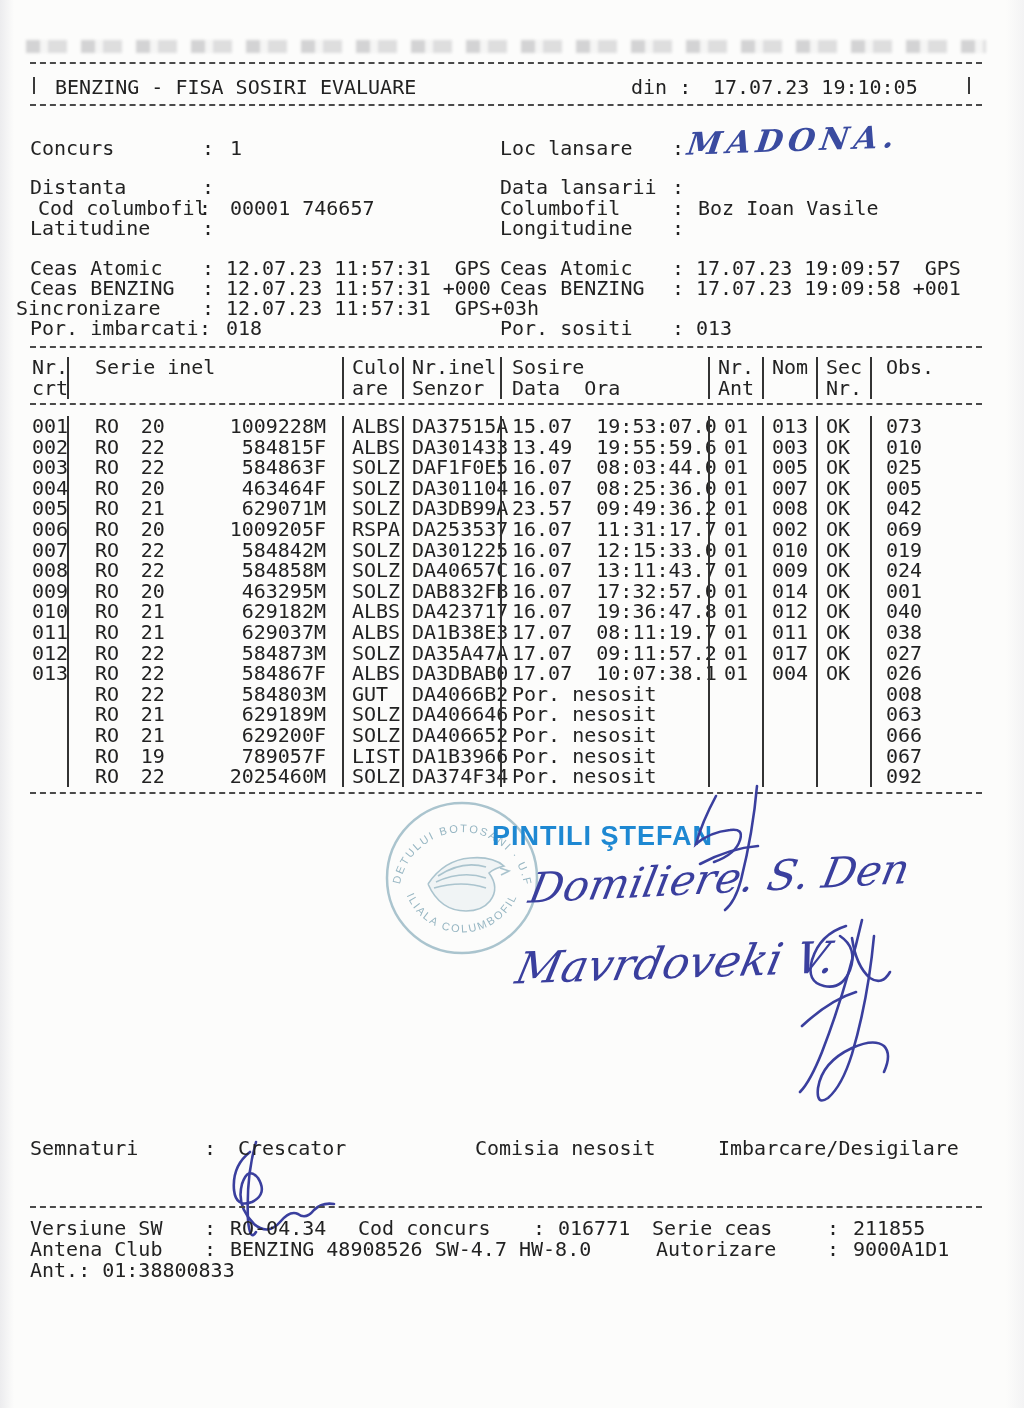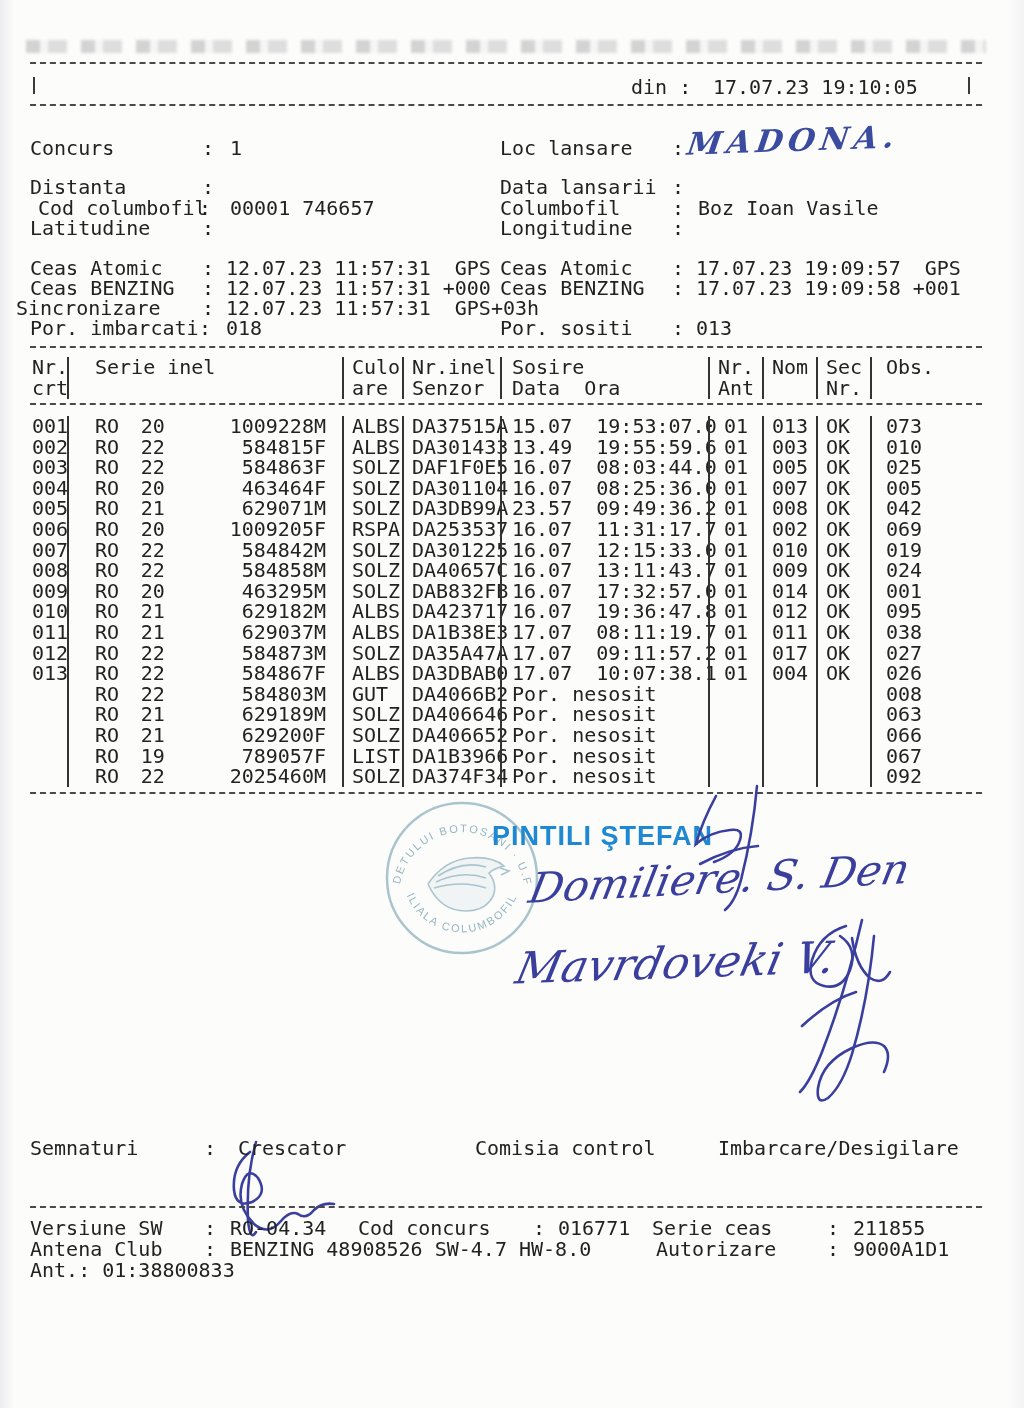--- a/index.html
+++ b/index.html
@@ -42,20 +42,21 @@
 </head>
 <body>
 
 <div class="page">
 
   <div class="smudge"></div>
 
   <div class="dash" style="top:62px"></div>
   <div class="ln" style="left:30px;top:77px;width:960px">
     <span class="vbar" style="left:3px"></span>
+    <span style="left:25px">BENZING - FISA SOSIRI EVALUARE</span>
     <span style="left:601px">din :</span>
     <span style="left:683px">17.07.23 19:10:05</span>
     <span class="vbar" style="left:938px"></span>
   </div>
   <div class="dash" style="top:104px"></div>
 
   <div class="ln" style="left:0;top:138px;width:1024px">
     <span style="left:30px">Concurs</span>
     <span style="left:202px">:</span>
     <span style="left:230px">1</span>
@@ -243,21 +244,21 @@
       </div>
       <div class="trow">
         <div class="c-crt">010</div>
         <div class="c-serie"><span class="s-country">RO</span><span class="s-year">21</span><span class="s-ring">629182</span><span class="s-sex">M</span></div>
         <div class="c-color">ALBS</div>
         <div class="c-sensor">DA423717</div>
         <div class="c-sosire">16.07  19:36:47.8</div>
         <div class="c-ant">01</div>
         <div class="c-nom">012</div>
         <div class="c-sec">OK</div>
-        <div class="c-obs">095</div>
+        <div class="c-obs">040</div>
       </div>
       <div class="trow">
         <div class="c-crt">011</div>
         <div class="c-serie"><span class="s-country">RO</span><span class="s-year">21</span><span class="s-ring">629037</span><span class="s-sex">M</span></div>
         <div class="c-color">ALBS</div>
         <div class="c-sensor">DA1B38E3</div>
         <div class="c-sosire">17.07  08:11:19.7</div>
         <div class="c-ant">01</div>
         <div class="c-nom">011</div>
         <div class="c-sec">OK</div>
@@ -383,21 +384,21 @@
 
       <path d="M256,1142 q-10,34 -8,78 q2,22 8,12"></path>
       <path d="M250,1152 q-18,14 -16,38 q2,18 18,12 q16,-8 6,-24 q-10,-12 -16,6 q-6,22 12,40 q14,12 26,-2 q10,-12 18,-8 q8,6 16,-4 q8,-8 20,-6"></path>
     </g>
   </svg>
 
   <div class="ln" style="left:0;top:1138px;width:1024px">
     <span style="left:30px">Semnaturi</span>
     <span style="left:204px">:</span>
     <span style="left:238px">Crescator</span>
-    <span style="left:475px">Comisia control</span>
+    <span style="left:475px">Comisia nesosit</span>
     <span style="left:718px">Imbarcare/Desigilare</span>
   </div>
 
   <div class="dash" style="top:1206px"></div>
 
   <div class="ln" style="left:0;top:1218px;width:1024px">
     <span style="left:30px">Versiune SW</span>
     <span style="left:204px">:</span>
     <span style="left:230px">RO-04.34</span>
     <span style="left:358px">Cod concurs</span>

